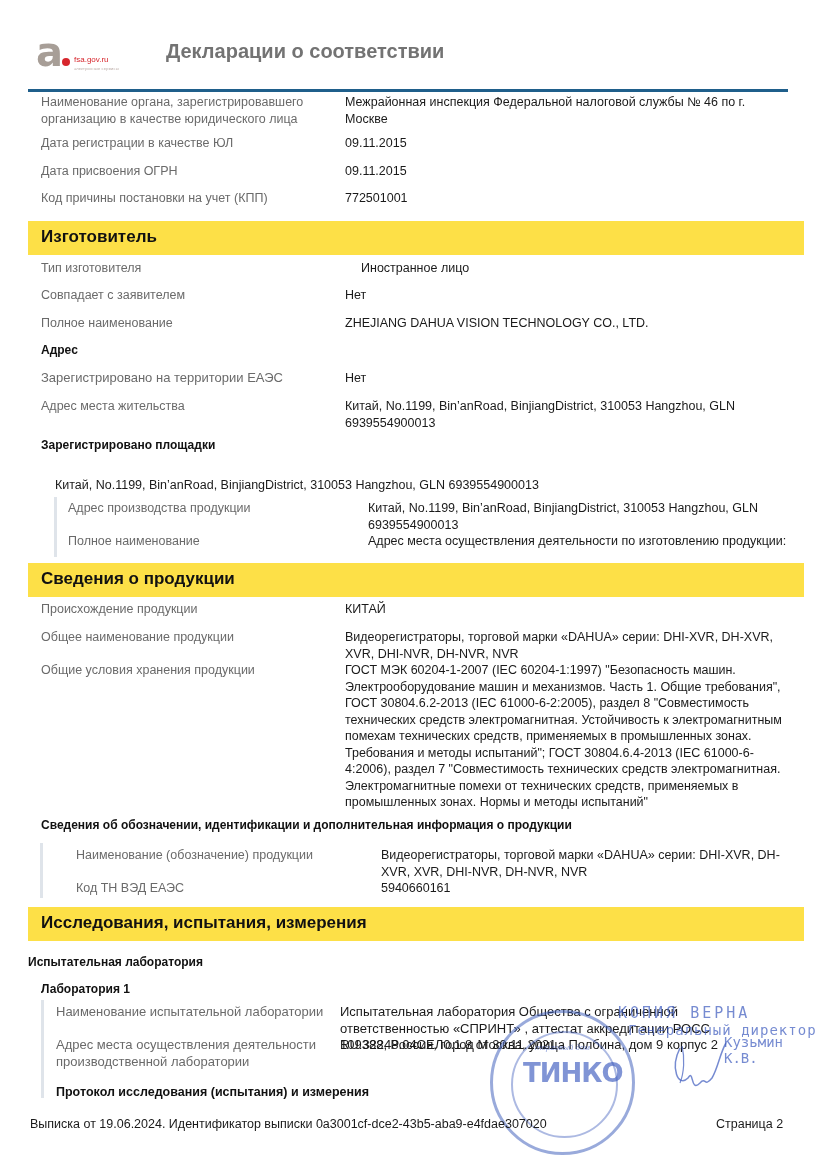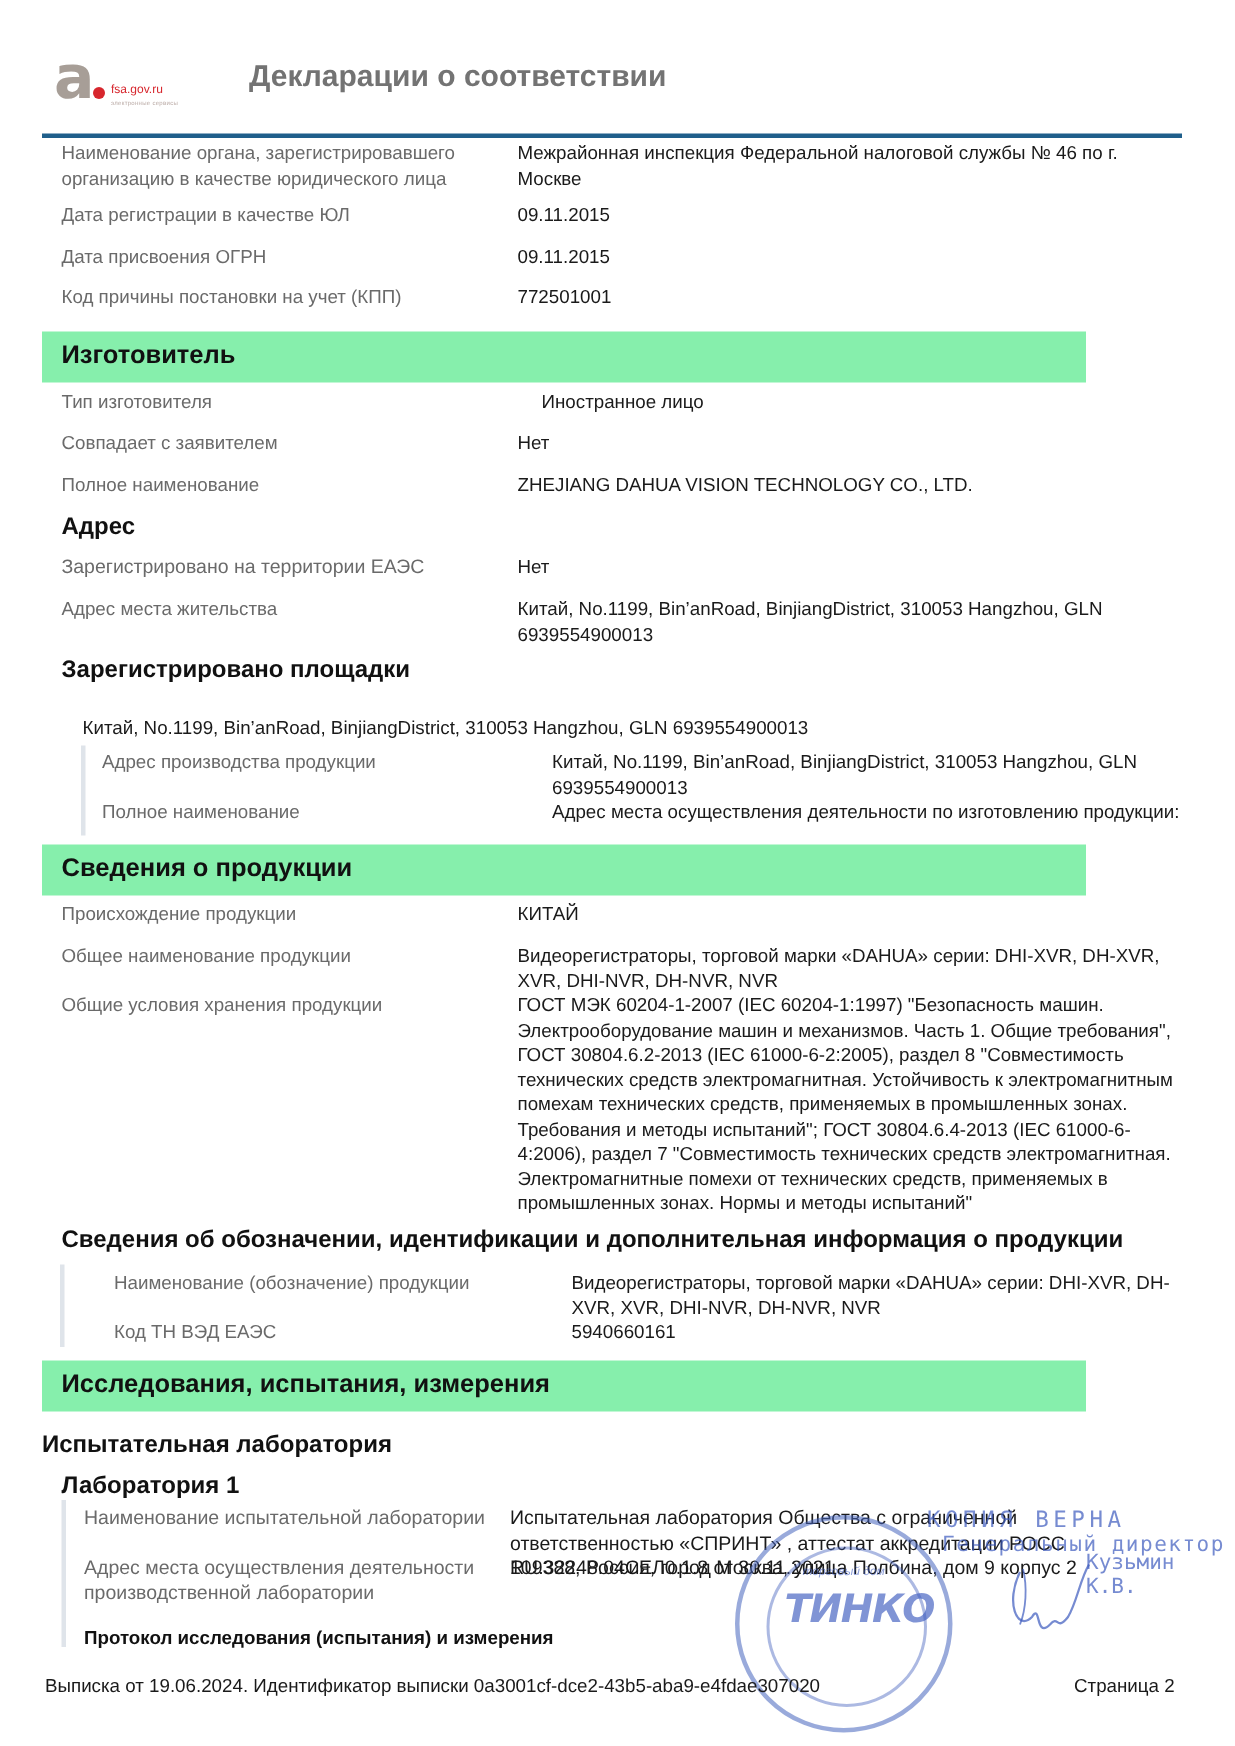--- a/index.html
+++ b/index.html
@@ -16,37 +16,37 @@
   }
   .logo .dot { position: absolute; left: 26px; top: 22px; width: 8px; height: 8px; border-radius: 50%; background: #d7262d; }
   .logo .site { position: absolute; left: 38px; top: 19px; font-size: 8px; color: #d7262d; }
   .logo .sub { position: absolute; left: 38px; top: 30px; font-size: 4px; color: #b9a9a4; letter-spacing: 0.2px; }
   .page-title { left: 166px; top: 40px; font-size: 20px; font-weight: bold; color: #737373; }
   .top-rule { left: 28px; top: 89px; width: 760px; height: 3px; background: #1f5f8b; }
 
   .lbl { color: #6a6a6a; font-size: 12.5px; line-height: 16.5px; }
   .val { color: #1a1a1a; font-size: 12.5px; line-height: 16.5px; }
   .section {
-    left: 28px; width: 696px; height: 34px; background: #86efac;
+    left: 28px; width: 776px; height: 34px; background: #fde047;
   }
   .section span { position: absolute; left: 13px; top: 6px; font-size: 17px; font-weight: bold; color: #111; }
-  .subhead { font-size: 16px; font-weight: bold; color: #111; }
+  .subhead { font-size: 12px; font-weight: bold; color: #111; }
   .vbar { width: 3px; background: #dfe4ea; }
 
   .stamp {
     left: 490px; top: 1010px; width: 145px; height: 145px; border-radius: 50%;
     border: 3px solid rgba(70,100,190,0.55); box-sizing: border-box;
   }
   .stamp .inner {
     position: absolute; left: 18px; top: 18px; width: 103px; height: 103px; border-radius: 50%;
     border: 2px solid rgba(70,100,190,0.45);
   }
   .stamp .brand {
     position: absolute; left: 30px; top: 45px; font-size: 26px; font-weight: bold;
-    color: rgba(60,90,190,0.65); letter-spacing: -1px; font-family: "DejaVu Sans", sans-serif; font-style: italic;
+    color: rgba(60,90,190,0.65); letter-spacing: -1px; font-family: "DejaVu Sans", sans-serif;
   }
   .stamp .small { position: absolute; left: 42px; top: 30px; font-size: 8px; font-style: italic; color: rgba(60,90,190,0.6); }
   .copy-mark { color: rgba(60,90,190,0.7); font-family: "DejaVu Sans Mono", monospace; }
   .signature { left: 660px; top: 1038px; width: 70px; height: 60px; }
   .footer-left { left: 30px; top: 1117px; font-size: 12.5px; color: #1a1a1a; }
   .footer-right { left: 716px; top: 1117px; font-size: 12.5px; color: #1a1a1a; }
 </style>
 </head>
 <body>
 

